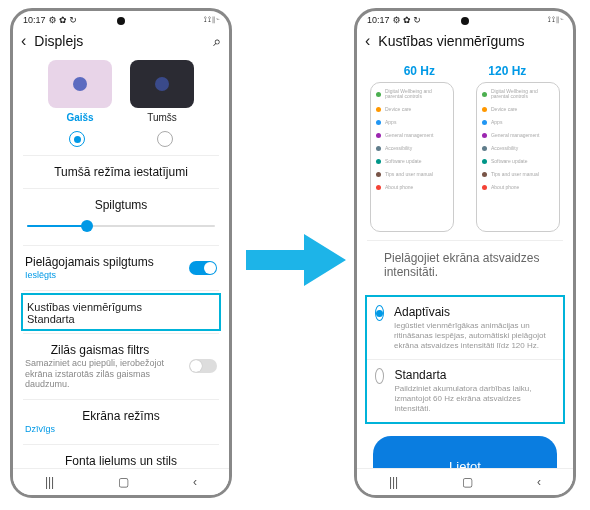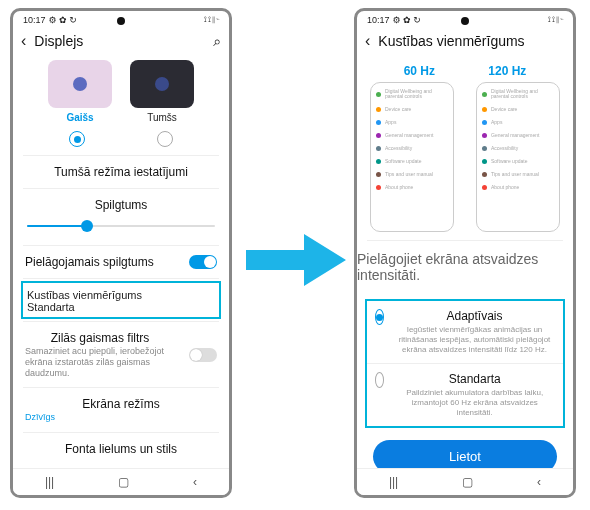--- a/index.html
+++ b/index.html
@@ -1,16 +1,16 @@
 <!DOCTYPE html>
 <html><head>
 <meta charset="utf-8">
 <style>
 body { margin: 0; font-family: -apple-system, Helvetica, Arial, sans-serif; background: #fff; width: 590px; height: 510px; position: relative; }
-.phone { position: absolute; width: 222px; height: 490px; border: 3px solid #888; border-radius: 10px; background: #fff; box-sizing: border-box; overflow: hidden; }
+.phone { position: absolute; width: 222px; height: 490px; border: 3px solid #888; border-radius: 22px; background: #fff; box-sizing: border-box; overflow: hidden; }
 .phone-left { left: 10px; top: 8px; }
 .phone-right { left: 354px; top: 8px; }
 .statusbar { display: flex; justify-content: space-between; align-items: center; padding: 4px 10px 2px; font-size: 9px; color: #222; }
 .sb-left { display: flex; gap: 3px; align-items: center; }
 .sb-right { display: flex; gap: 2px; align-items: center; font-size: 8px; letter-spacing: -0.5px; }
 .camhole { position: absolute; left: 50%; top: 6px; width: 8px; height: 8px; background: #111; border-radius: 50%; transform: translateX(-50%); }
 .header { display: flex; align-items: center; padding: 5px 8px 8px; gap: 8px; }
 .back { font-size: 16px; color: #222; }
 .title { font-size: 14px; color: #111; flex: 1; }
 .search { font-size: 14px; color: #222; }
@@ -49,27 +49,27 @@
 .navbar { position: absolute; bottom: 0; left: 0; right: 0; height: 26px; display: flex; justify-content: space-around; align-items: center; border-top: 1px solid #eee; background:#fff; font-size: 12px; color: #555; }
 
 .hz-row { display: flex; justify-content: space-around; padding: 6px 20px 4px; }
 .hz { font-size: 12px; color: #0099e6; font-weight: 600; }
 .preview-row { display: flex; justify-content: space-around; padding: 0 6px 8px; gap: 8px; }
 .mini { width: 84px; height: 150px; border: 1px solid #ccc; border-radius: 10px; padding: 6px 5px; box-sizing: border-box; }
 .mini-line { display: flex; align-items: center; gap: 4px; margin-bottom: 8px; }
 .mini-dot { width: 5px; height: 5px; border-radius: 50%; flex-shrink: 0; }
 .mini-txt { font-size: 5px; color: #aaa; line-height: 1; }
 .c1{background:#4caf50}.c2{background:#ff9800}.c3{background:#2196f3}.c4{background:#9c27b0}.c5{background:#607d8b}.c6{background:#009688}.c7{background:#795548}.c8{background:#f44336}
-.caption { font-size: 14px; color: #666; padding: 10px 0; }
-.option-group { margin: 6px 8px; border: 2px solid #00b3d9; text-align: center; }
+.caption { font-size: 12px; color: #666; padding: 10px 27px; }
+.option-group { margin: 6px 8px; border: 2px solid #00b3d9; }
 .option { display: flex; gap: 10px; padding: 8px 8px; align-items: flex-start; }
 .option + .option { border-top: 1px solid #eee; }
 .opt-txt .lbl { font-size: 12px; color: #111; }
 .opt-txt .sub { font-size: 8px; color: #999; line-height: 1.25; margin-top: 2px; }
-.apply-btn { margin: 12px 16px; background: #0a7de0; color: #fff; text-align: center; padding: 9px 0; border-radius: 18px; font-size: 13px; }
+.apply-btn { margin: 12px 16px; background: #0a7de0; color: #fff; text-align: center; padding: 23px 0; border-radius: 18px; font-size: 13px; }
 
 .arrow { position: absolute; left: 246px; top: 232px; width: 100px; height: 56px; }
 .arrow svg { width: 100%; height: 100%; }
 </style>
 </head>
 <body>
 
 <div class="phone phone-left">
   <div class="camhole"></div>
   <div class="statusbar">
@@ -113,20 +113,21 @@
       <div class="slider">
         <div class="track"></div>
           <div class="fill"></div>
           <div class="thumb"></div>
       </div>
     </div>
     <div class="divider"></div>
     <div class="row two">
       <div>
         <div class="lbl">Pielāgojamais spilgtums</div>
+        <div class="sub acc">Ieslēgts</div>
       </div>
       <div class="toggle on"></div>
     </div>
     <div class="divider"></div>
     <div class="highlight-box">
       <div>
         <div class="lbl">Kustības vienmērīgums</div>
         <div class="sub acc">Standarta</div>
       </div>
     </div>

